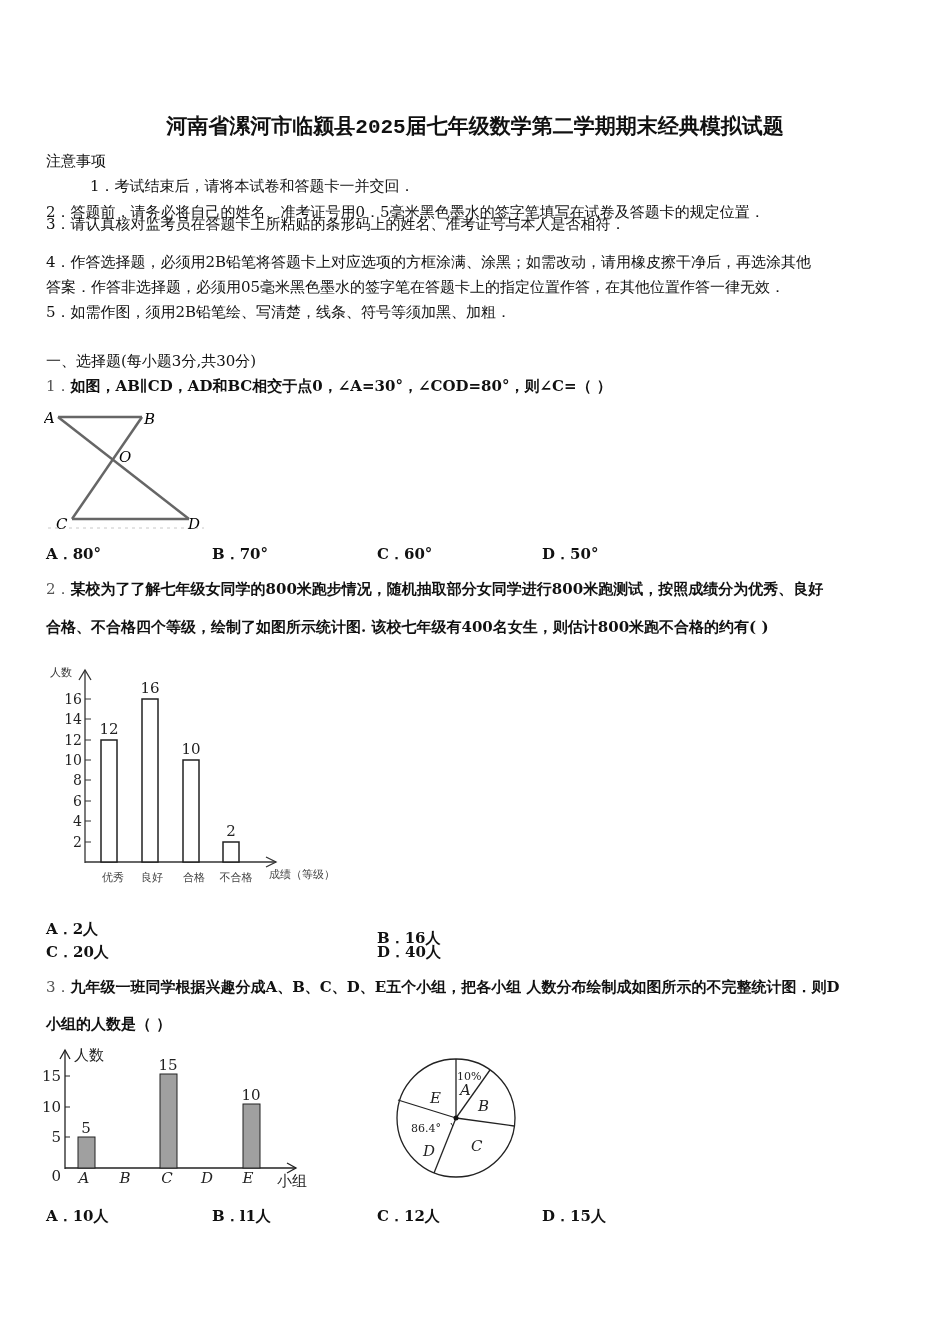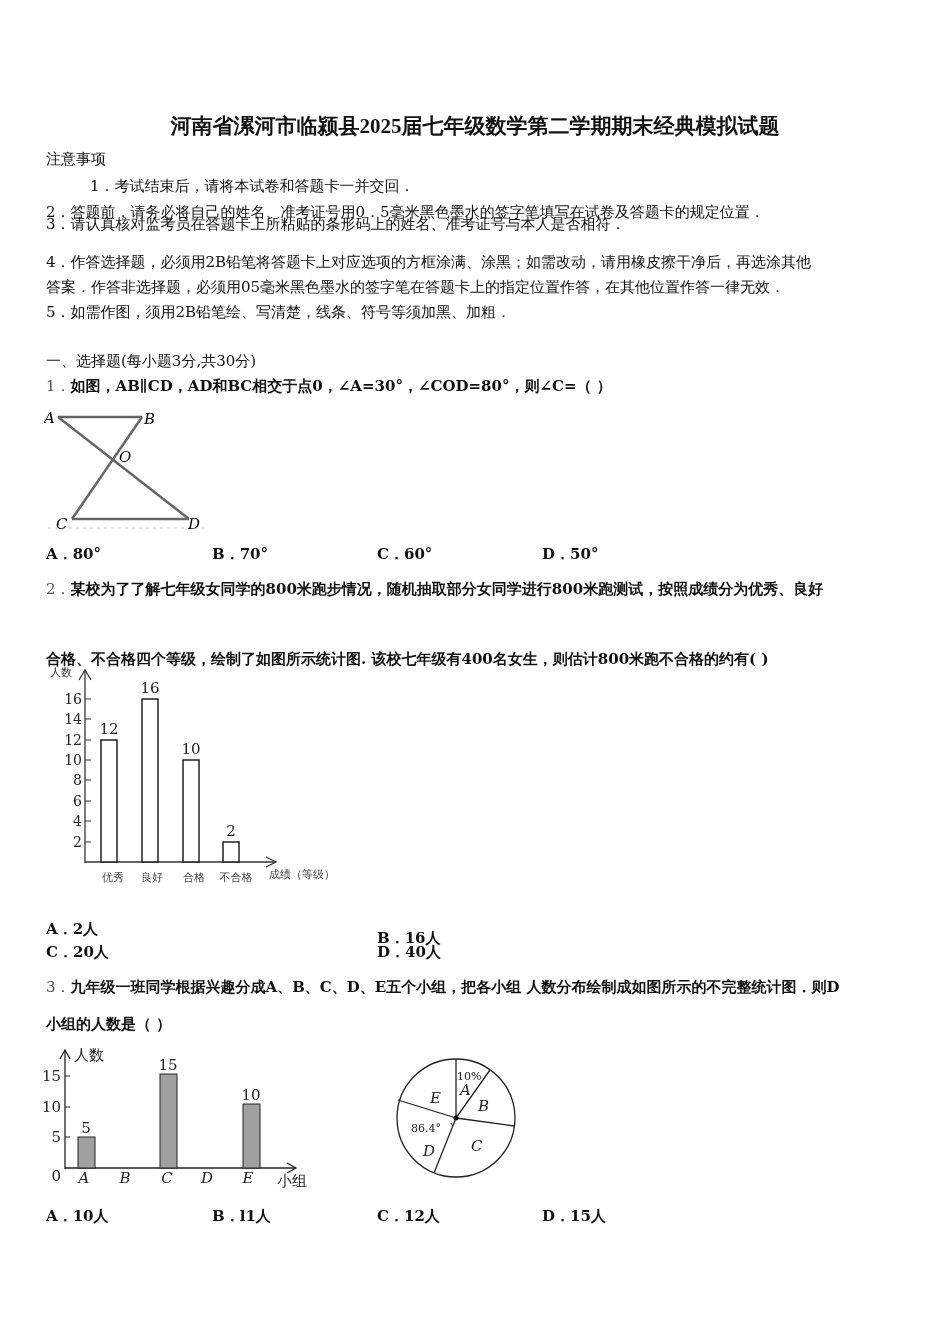--- a/index.html
+++ b/index.html
@@ -1,31 +1,31 @@
 <!DOCTYPE html>
 <html><head>
 <meta charset="utf-8">
 <style>
   html, body { margin: 0; padding: 0; background: #ffffff; }
   body { width: 950px; height: 1344px; position: relative; overflow: hidden;
          font-family: "DejaVu Serif", "Liberation Serif", serif; color: #111; }
   .abs { position: absolute; white-space: nowrap; }
-  .title { left: 0; width: 950px; top: 112px; text-align: center; font-family: Liberation Serif, serif;
+  .title { left: 0; width: 950px; top: 112px; text-align: center; font-family: Liberation Mono, monospace;
            font-weight: bold; font-size: 21px; letter-spacing: 0px; }
   .line { left: 46px; font-size: 15px; line-height: 20px; }
   .bold { font-weight: bold; }
   .opt { font-size: 15px; font-weight: bold; }
   svg text { font-family: "DejaVu Serif", "Liberation Serif", serif; }
 </style>
 </head>
 <body>
 
 <div class="abs title">河南省漯河市临颍县2025届七年级数学第二学期期末经典模拟试题</div>
 
-<div class="abs line" style="top:151px;font-family:Liberation Mono, monospace;">注意事项</div>
+<div class="abs line" style="top:151px;">注意事项</div>
 <div class="abs line" style="top:176px;margin-left:44px;">1．考试结束后，请将本试卷和答题卡一并交回．</div>
 <div class="abs line" style="top:202px;">2．答题前，请务必将自己的姓名、准考证号用0．5毫米黑色墨水的签字笔填写在试卷及答题卡的规定位置．</div>
 <div class="abs line" style="top:214px;">3．请认真核对监考员在答题卡上所粘贴的条形码上的姓名、准考证号与本人是否相符．</div>
 <div class="abs line" style="top:252px;">4．作答选择题，必须用2B铅笔将答题卡上对应选项的方框涂满、涂黑；如需改动，请用橡皮擦干净后，再选涂其他</div>
 <div class="abs line" style="top:277px;">答案．作答非选择题，必须用05毫米黑色墨水的签字笔在答题卡上的指定位置作答，在其他位置作答一律无效．</div>
 <div class="abs line" style="top:302px;">5．如需作图，须用2B铅笔绘、写清楚，线条、符号等须加黑、加粗．</div>
 
 <div class="abs line" style="top:351px;">一、选择题(每小题3分,共30分)</div>
 
 <div class="abs line" style="top:376px;">
@@ -50,21 +50,21 @@
 </svg>
 
 <div class="abs opt" style="left:46px; top:545px;">A．80°</div>
 <div class="abs opt" style="left:212px; top:545px;">B．70°</div>
 <div class="abs opt" style="left:377px; top:545px;">C．60°</div>
 <div class="abs opt" style="left:542px; top:545px;">D．50°</div>
 
 <div class="abs line" style="top:579px;">
   <span style="color:#555;">2．</span><span class="bold">某校为了了解七年级女同学的800米跑步情况，随机抽取部分女同学进行800米跑测试，按照成绩分为优秀、良好</span>
 </div>
-<div class="abs line bold" style="top:617px;margin-top:32px;">合格、不合格四个等级，绘制了如图所示统计图. 该校七年级有400名女生，则估计800米跑不合格的约有(    )</div>
+<div class="abs line bold" style="top:617px;">合格、不合格四个等级，绘制了如图所示统计图. 该校七年级有400名女生，则估计800米跑不合格的约有(    )</div>
 
 <svg class="abs" style="left:40px; top:658px;" width="320" height="235">
 
   <g stroke="#333" stroke-width="1.3" fill="none">
     <line x1="45" y1="12" x2="45" y2="205"></line>
     <polyline points="39,22 45,12 51,22"></polyline>
     <line x1="45" y1="204" x2="236" y2="204"></line>
     <polyline points="226,199 236,204 226,209"></polyline>
   </g>
   <g stroke="#333" stroke-width="1">

